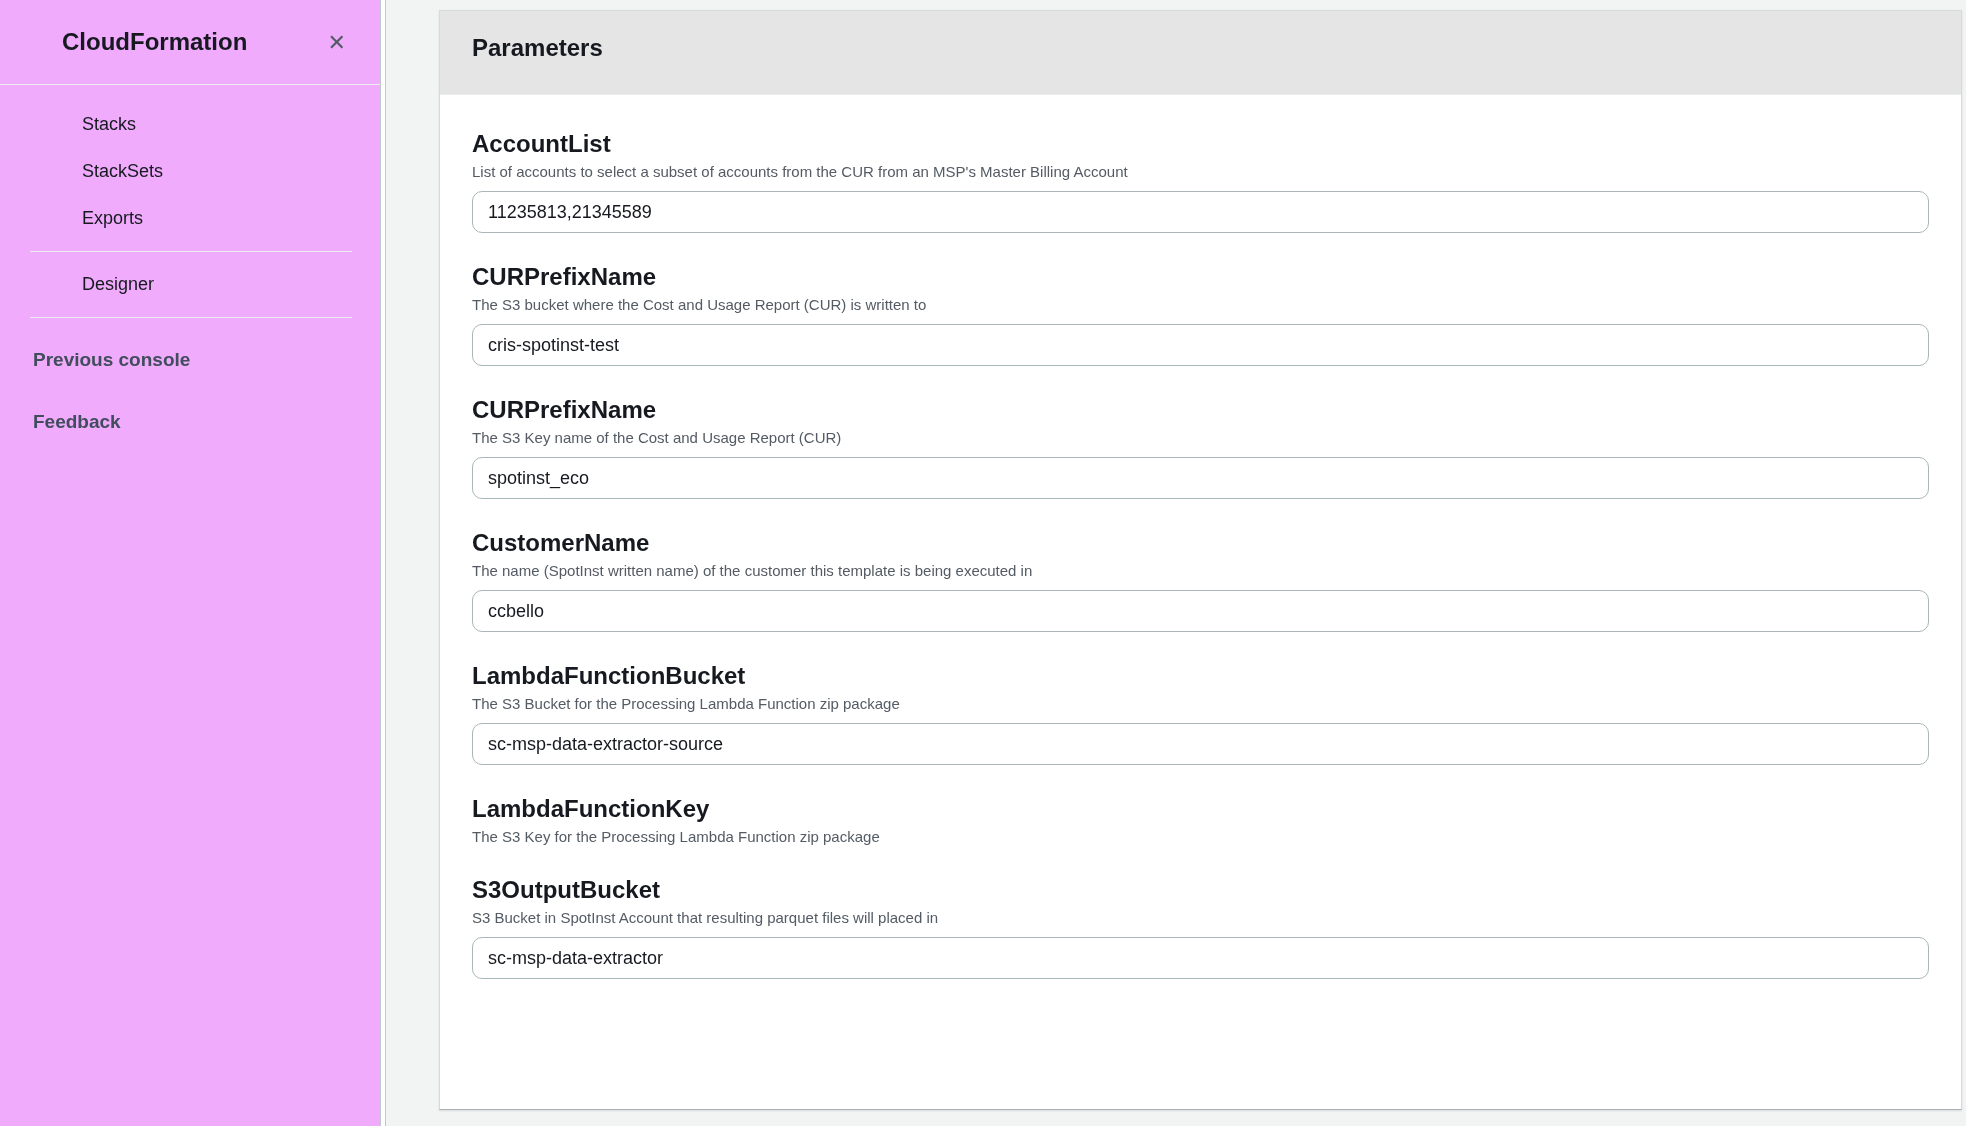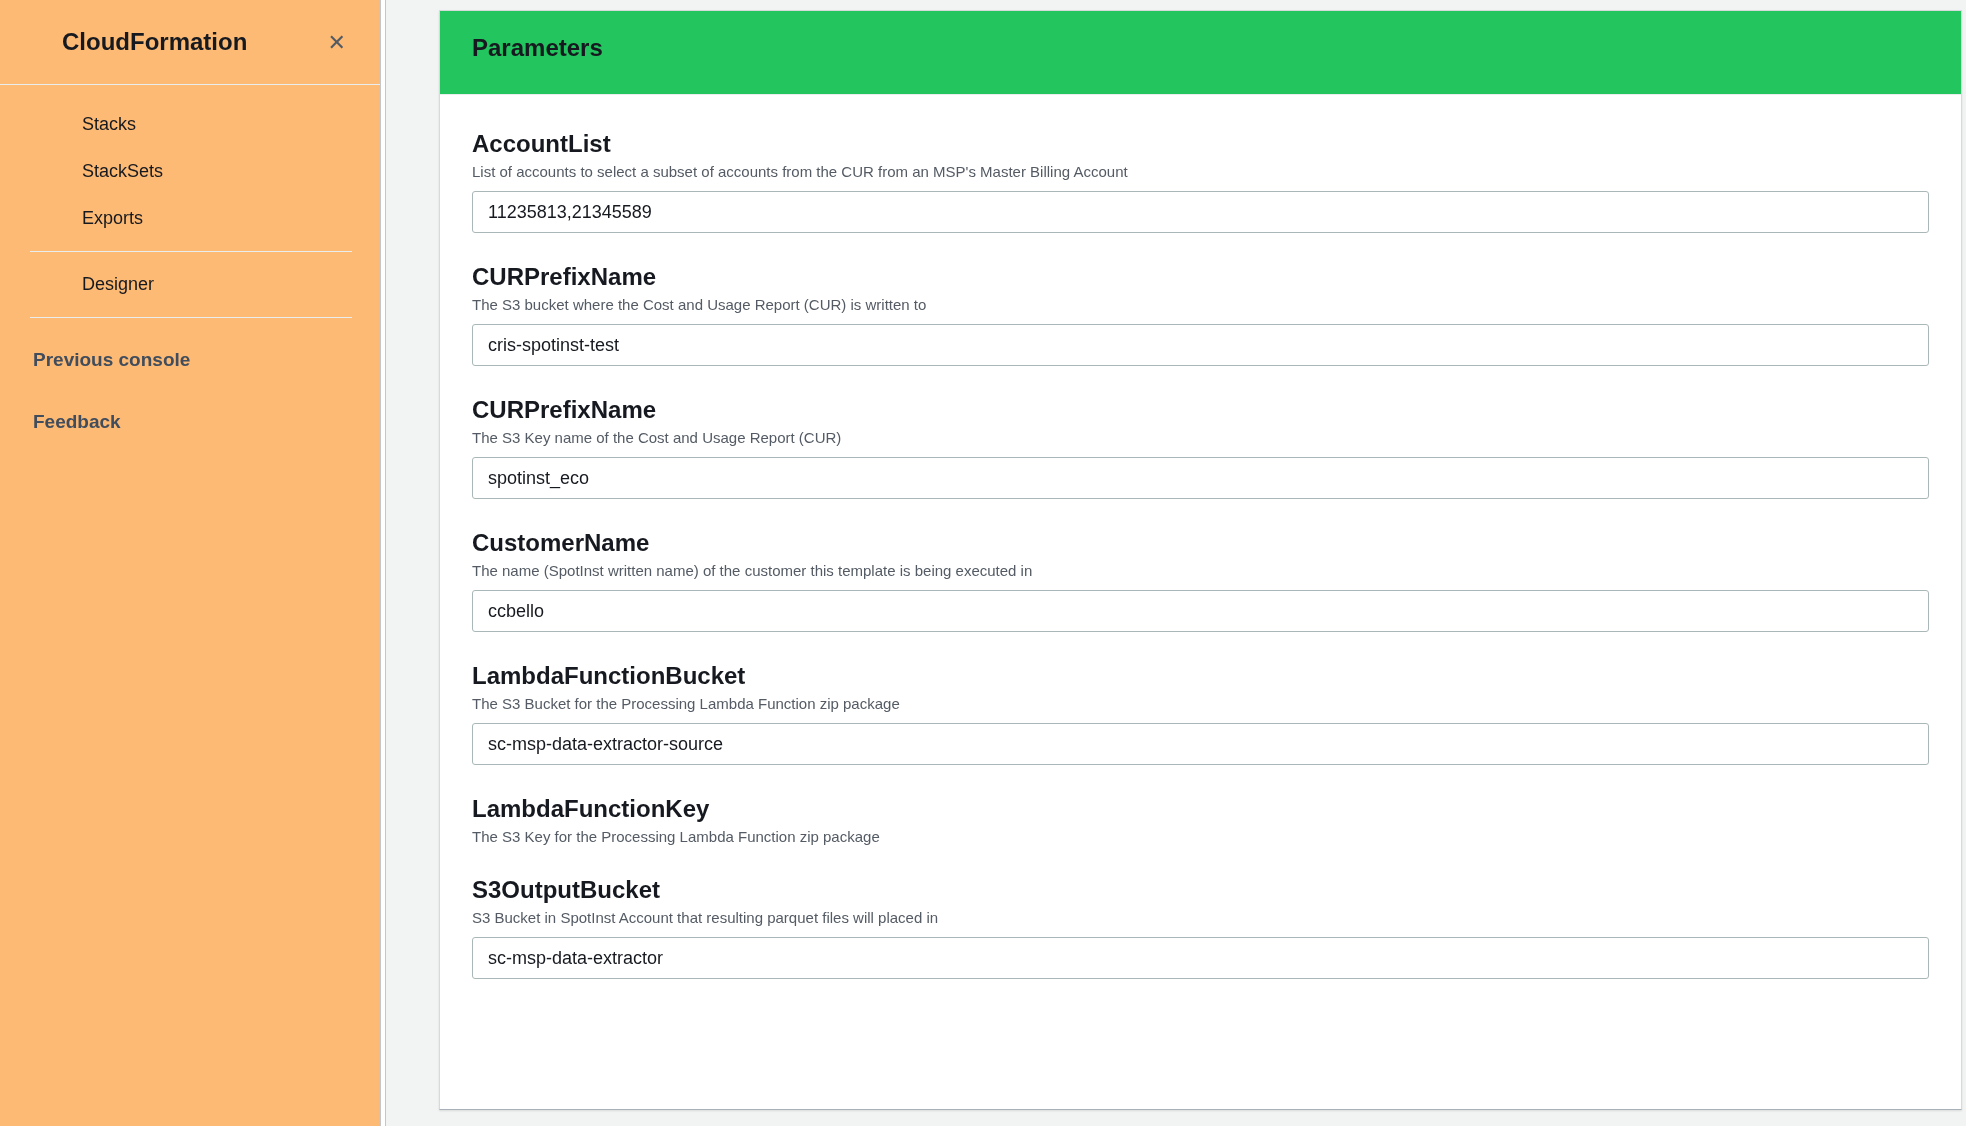--- a/index.html
+++ b/index.html
@@ -14,21 +14,21 @@
     width: 1966px;
     height: 1126px;
     background: #f2f3f3;
     display: flex;
     overflow: hidden;
   }
 
   
   .sidebar {
     width: 381px;
-    background: #fdba74;
+    background: #f0abfc;
     border-right: 1px solid #c1c7cd;
     flex: 0 0 auto;
     display: flex;
     flex-direction: column;
   }
   .sidebar-gutter {
     width: 5px;
     background: #ffffff;
     border-right: 1px solid #c1c7cd;
     flex: 0 0 auto;
@@ -91,21 +91,21 @@
     overflow: hidden;
   }
   .card {
     background: #ffffff;
     border: 1px solid #d5dbdb;
     border-bottom: 1px solid #a8b1b7;
     box-shadow: 0 1px 2px 0 rgba(0,0,0,0.10);
     height: 1100px;
   }
   .card-header {
-    background: #22c55e;
+    background: #e5e5e5;
     border-bottom: 1px solid #eaeded;
     padding: 23px 32px 21px 32px;
   }
   .card-title {
     font-size: 24px;
     font-weight: 700;
     color: #16191f;
     line-height: 28px;
     margin-bottom: 11px;
   }
@@ -132,21 +132,21 @@
     display: block;
     width: 100%;
     height: 42px;
     margin-top: 10px;
     padding: 0 15px;
     font-family: "Liberation Sans", "DejaVu Sans", sans-serif;
     font-size: 18px;
     color: #16191f;
     background: #ffffff;
     border: 1px solid #aab7b8;
-    border-radius: 3px;
+    border-radius: 10px;
     outline: none;
   }
 </style>
 </head>
 <body>
 
 <div class="app">
 
   <aside class="sidebar">
     <div class="side-header">

